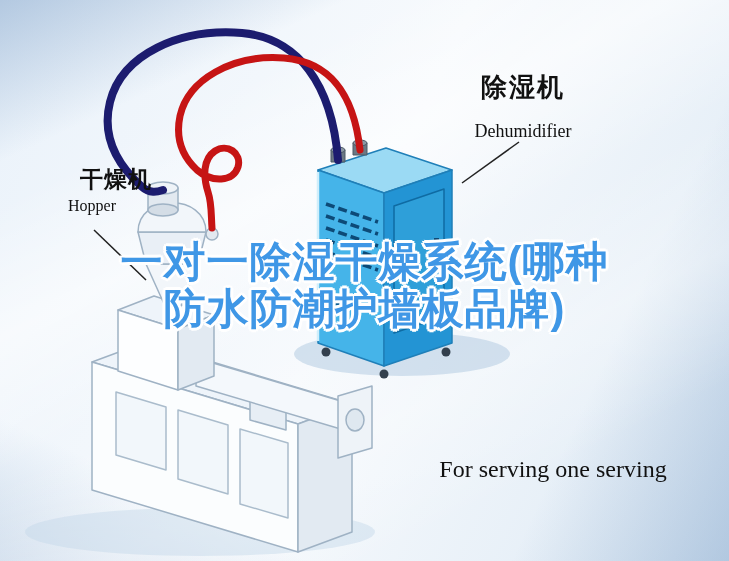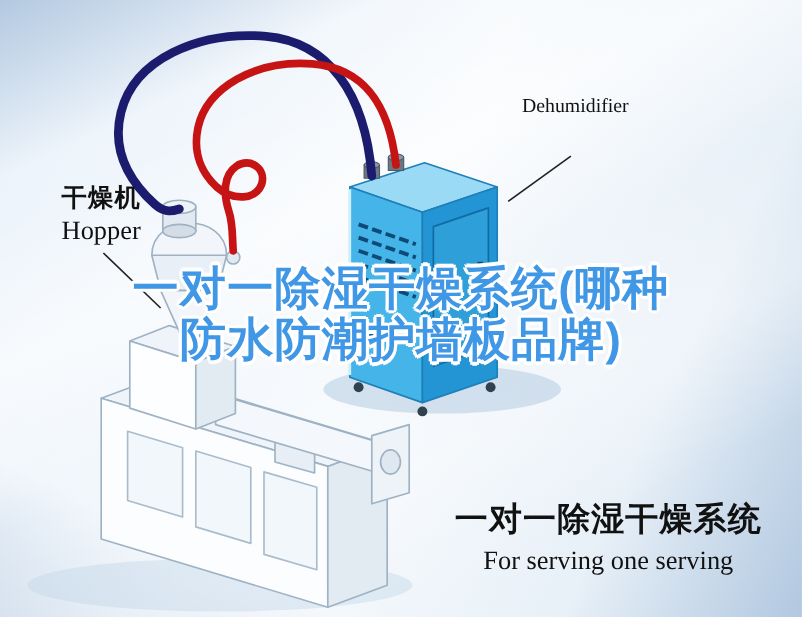--- a/index.html
+++ b/index.html
@@ -22,22 +22,22 @@
   .s2{left:-120px;top:280px;opacity:.6;}
   svg.art{position:absolute;left:0;top:0;z-index:2;}
 
   .label{position:absolute;z-index:3;text-align:center;color:#111;}
   .label .zh{font-weight:bold;}
   .serif{font-family:"Liberation Serif",serif;}
   .label-dehu{left:443px;top:70px;width:160px;}
   .label-dehu .zh{font-size:26px;letter-spacing:2px;}
   .label-dehu .en{font-size:18px;margin-top:16px;}
   .label-hopper{left:32px;top:164px;width:120px;}
-  .label-hopper .zh{font-size:23px;letter-spacing:1px;}
-  .label-hopper .en{font-size:24px;margin-top:2px;}
+  .label-hopper .zh{font-size:23px;letter-spacing:1px;text-align:right;}
+  .label-hopper .en{font-size:16px;margin-top:2px;}
 
   .title{
     position:absolute;z-index:4;top:238px;left:0;width:100%;
     text-align:center;font-weight:bold;font-size:42px;line-height:1.12;
     color:#3f97e6;letter-spacing:1px;
     text-shadow:
       -2px -2px 0 #fff, 2px -2px 0 #fff, -2px 2px 0 #fff, 2px 2px 0 #fff,
       0 -3px 0 #fff, 0 3px 0 #fff, -3px 0 0 #fff, 3px 0 0 #fff;
   }
 
@@ -127,30 +127,30 @@
     <path d="M 360 150 C 354 96, 332 62, 284 58 C 232 54, 188 80, 180 116
          C 175 140, 184 158, 197 170 C 212 183, 233 182, 238 167
          C 242 153, 227 143, 215 151 C 203 159, 203 176, 208 192
          C 212 204, 211 216, 212 228" fill="none" stroke="#c61414" stroke-width="7" stroke-linecap="round"></path>
 
     <line x1="519" y1="142" x2="462" y2="183" stroke="#222" stroke-width="1.5"></line>
     <line x1="94" y1="230" x2="146" y2="280" stroke="#222" stroke-width="1.5"></line>
   </svg>
 
   <div class="label label-dehu">
+    <div class="zh">除湿机</div>
     <div class="en serif">Dehumidifier</div>
   </div>
 
   <div class="label label-hopper">
     <div class="zh">干燥机</div>
     <div class="en serif">Hopper</div>
   </div>
 
   <div class="title">
     <div>一对一除湿干燥系统(哪种</div>
     <div>防水防潮护墙板品牌)</div>
   </div>
 
   <div class="caption">
-    <div class="cap-zh">一对一除湿干燥系统</div>
     <div class="cap-en serif">For serving one serving</div>
   </div>
 </div>
 
 </body></html>

